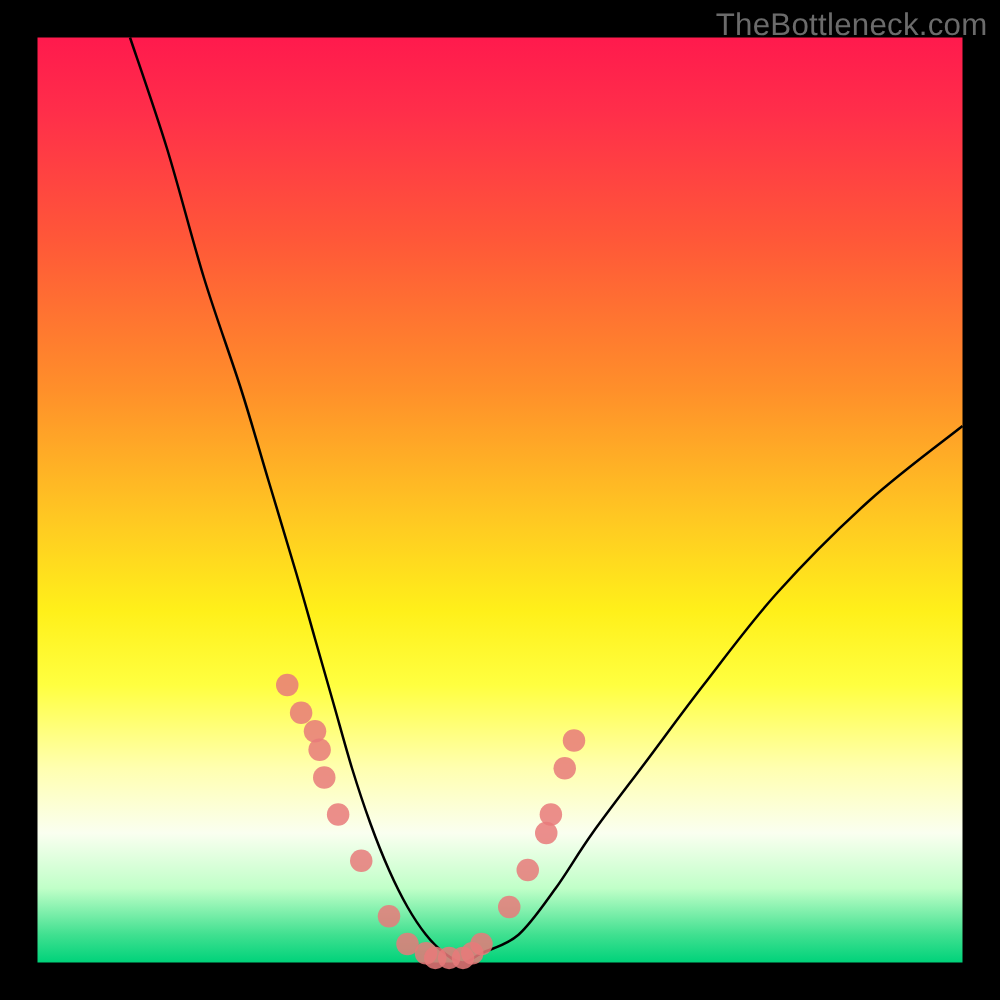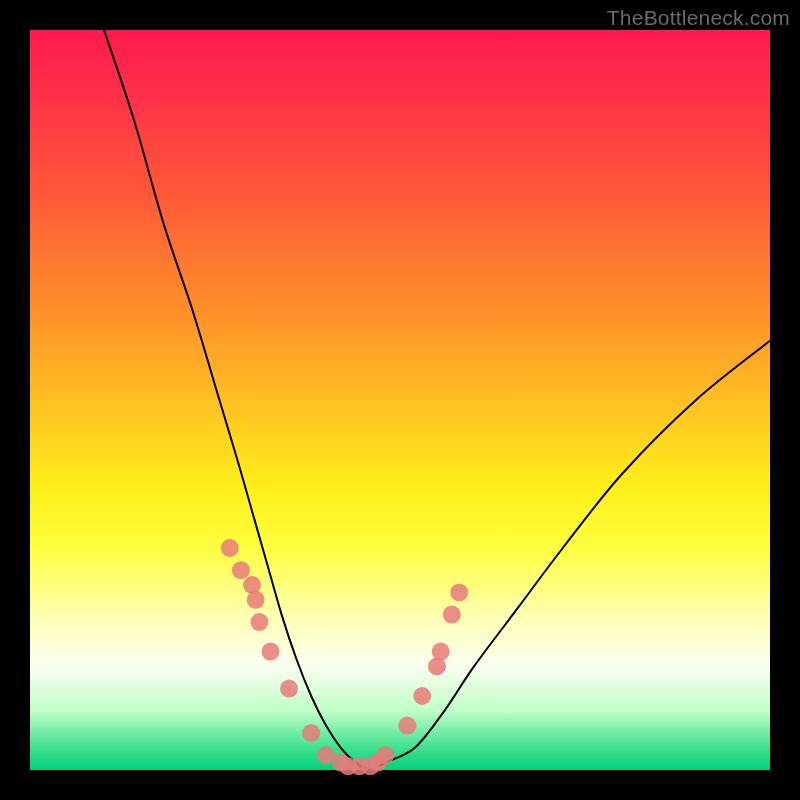--- a/index.html
+++ b/index.html
@@ -30,21 +30,21 @@
       #c0ffc8 92%,
       #40e090 97%,
       #00d27a 100%
     );
   }
   .watermark {
     position: absolute;
     top: 6px;
     right: 10px;
     color: #6b6b6b;
-    font-size: 21px;
+    font-size: 25px;
     font-weight: 500;
     letter-spacing: 0.2px;
     font-family: Arial, Helvetica, sans-serif;
   }
   svg.curve {
     position: absolute;
     left: 0; top: 0;
     width: 740px;
     height: 740px;
     overflow: visible;

